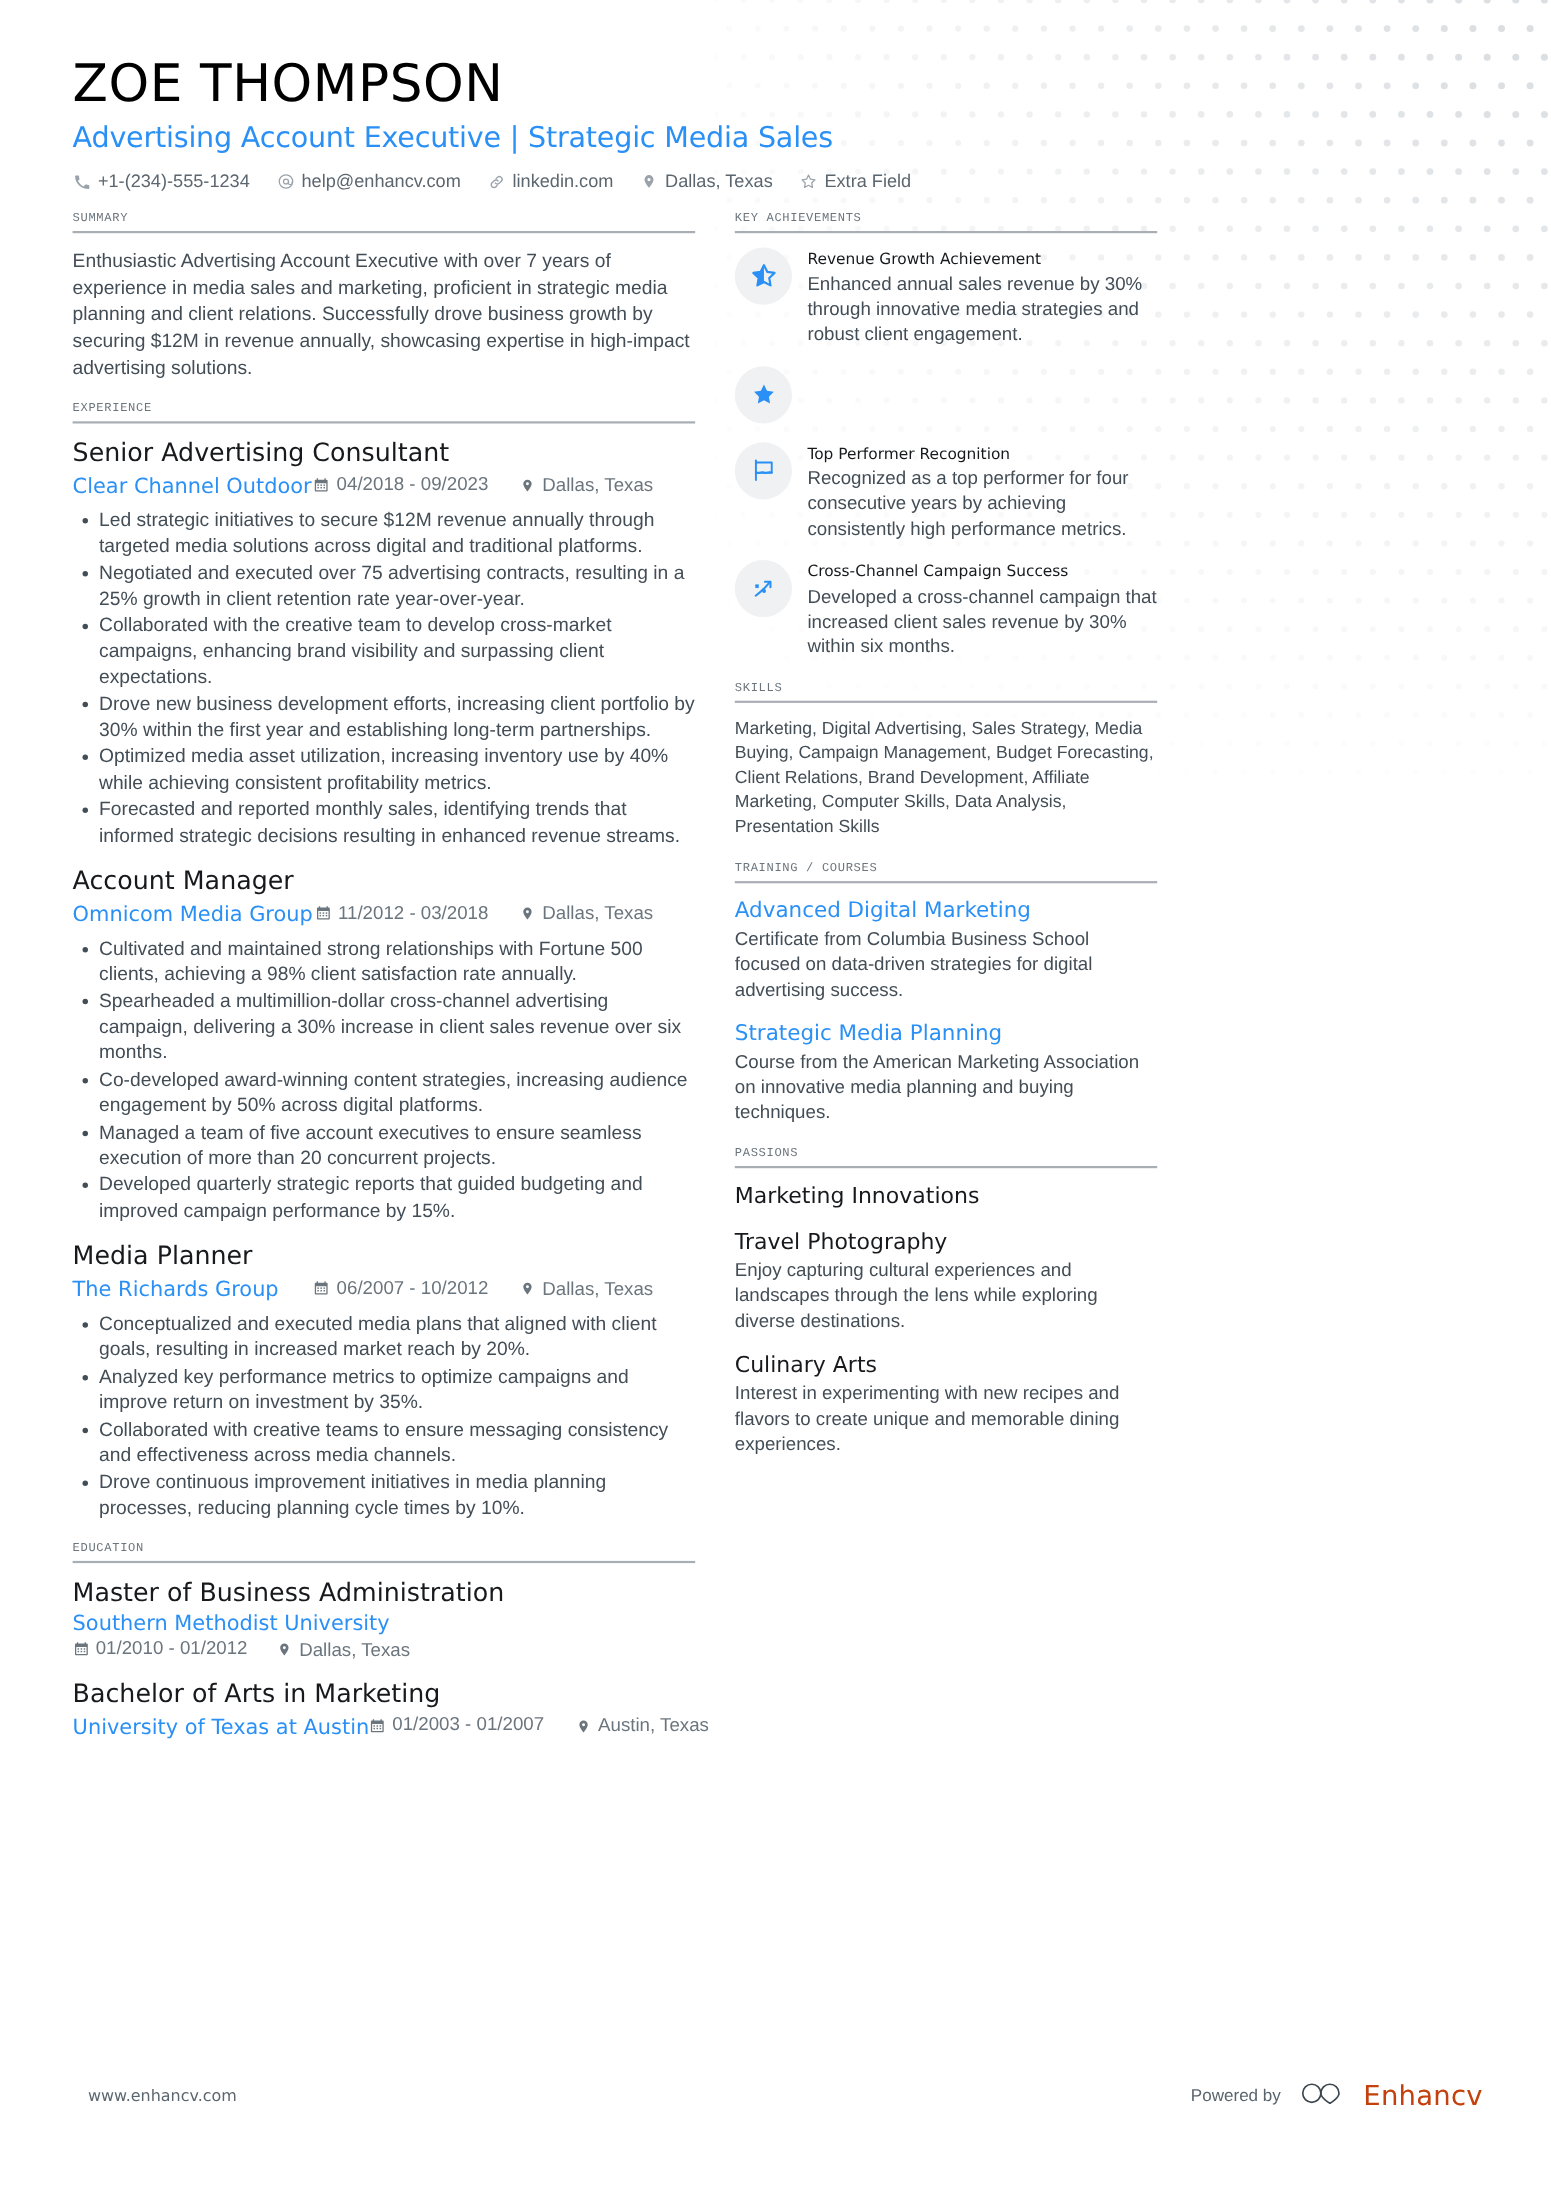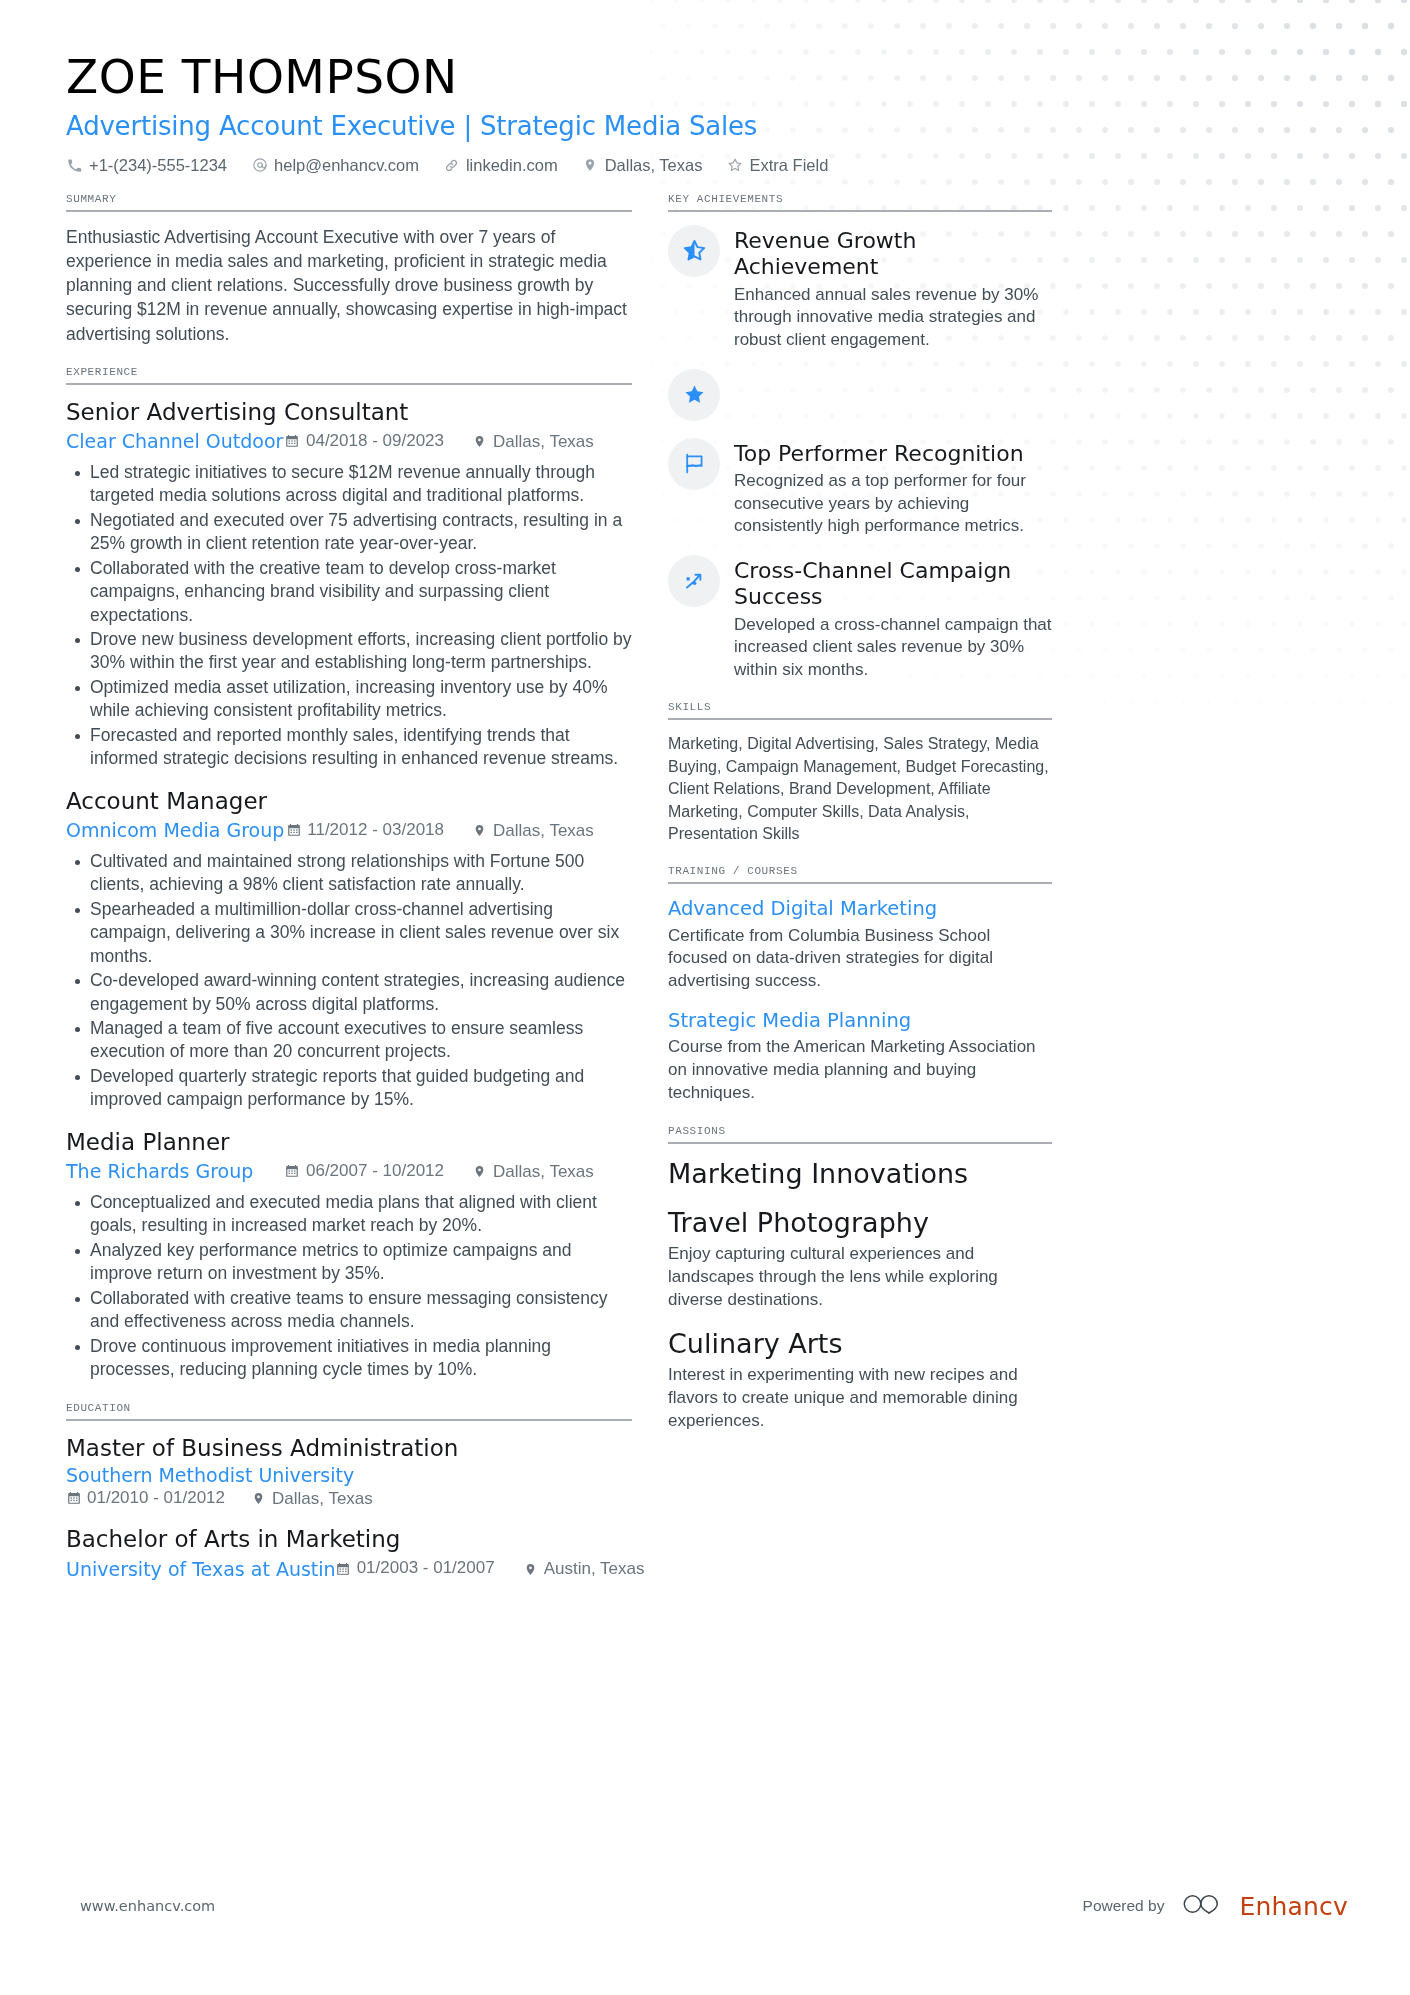--- a/index.html
+++ b/index.html
@@ -193,21 +193,21 @@
     background: #f0f1f2;
     display: flex;
     align-items: center;
     justify-content: center;
     margin-right: 14px;
     color: #2a90f5;
   }
   .ach-body { flex: 1 1 auto; padding-top: 3px; }
   .ach-title {
     font-family: "DejaVu Sans", sans-serif;
-    font-size: 22px;
+    font-size: 14px;
     color: #17191c;
     line-height: 1.2;
     margin-bottom: 3px;
   }
   .ach-desc {
     font-size: 17px;
     line-height: 1.33;
     color: #434d56;
   }
 
@@ -216,21 +216,21 @@
   .rblock-title-blue {
     color: #2a90f5;
     font-family: "DejaVu Sans", sans-serif;
     font-size: 19.5px;
     line-height: 1.25;
     margin-bottom: 3px;
   }
   .rblock-title-dark {
     color: #17191c;
     font-family: "DejaVu Sans", sans-serif;
-    font-size: 27px;
+    font-size: 20px;
     line-height: 1.25;
     margin-bottom: 3px;
   }
   .rblock-desc {
     font-size: 17px;
     line-height: 1.34;
     color: #434d56;
   }
   .skills-text {
     font-size: 16px;

